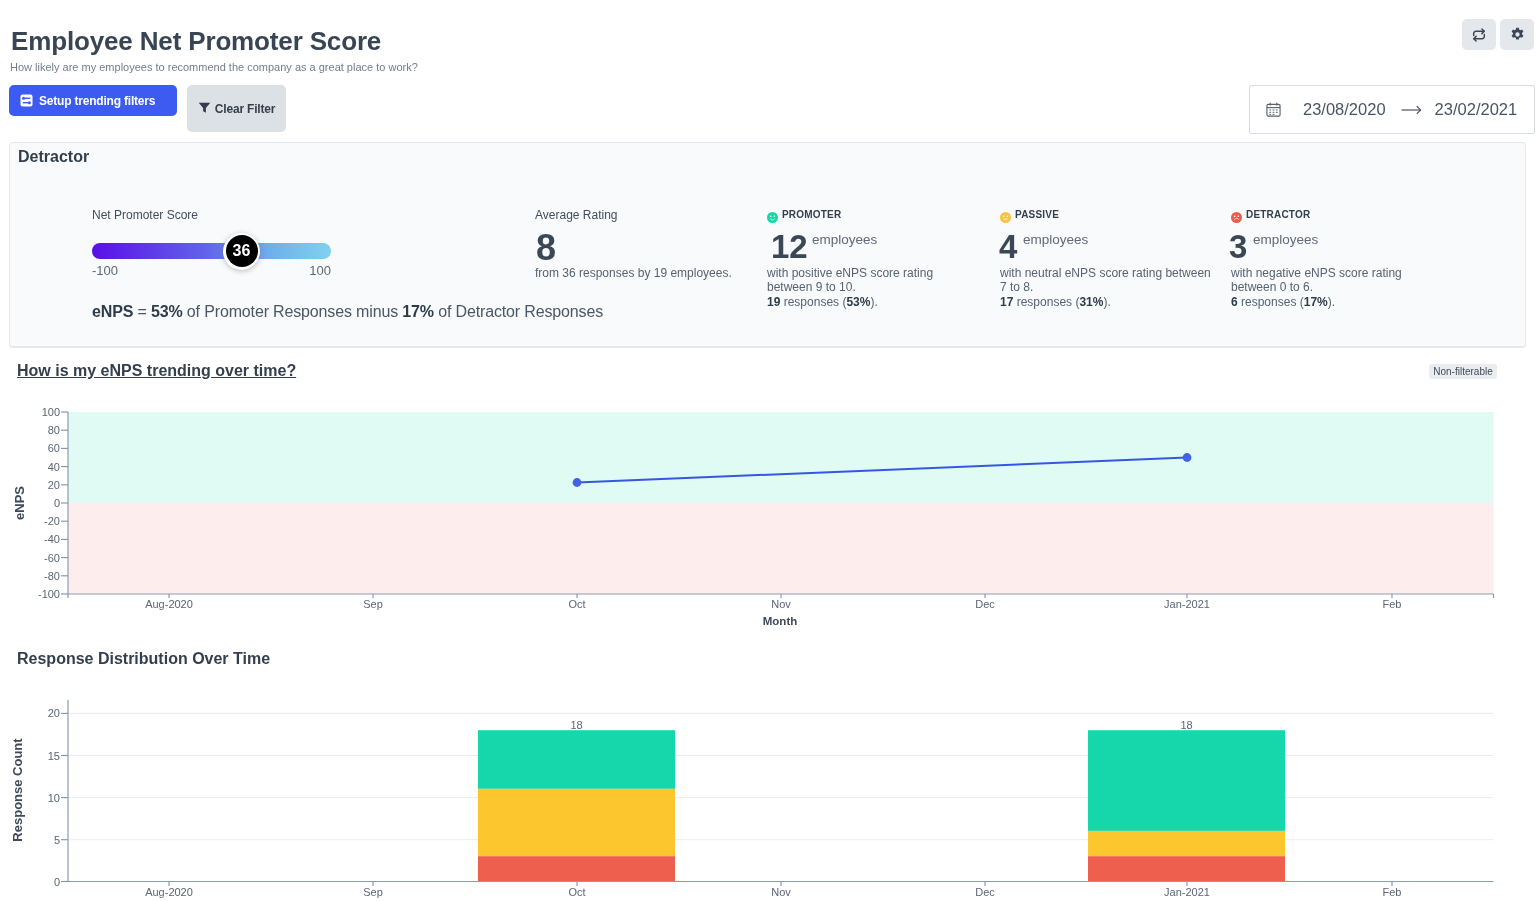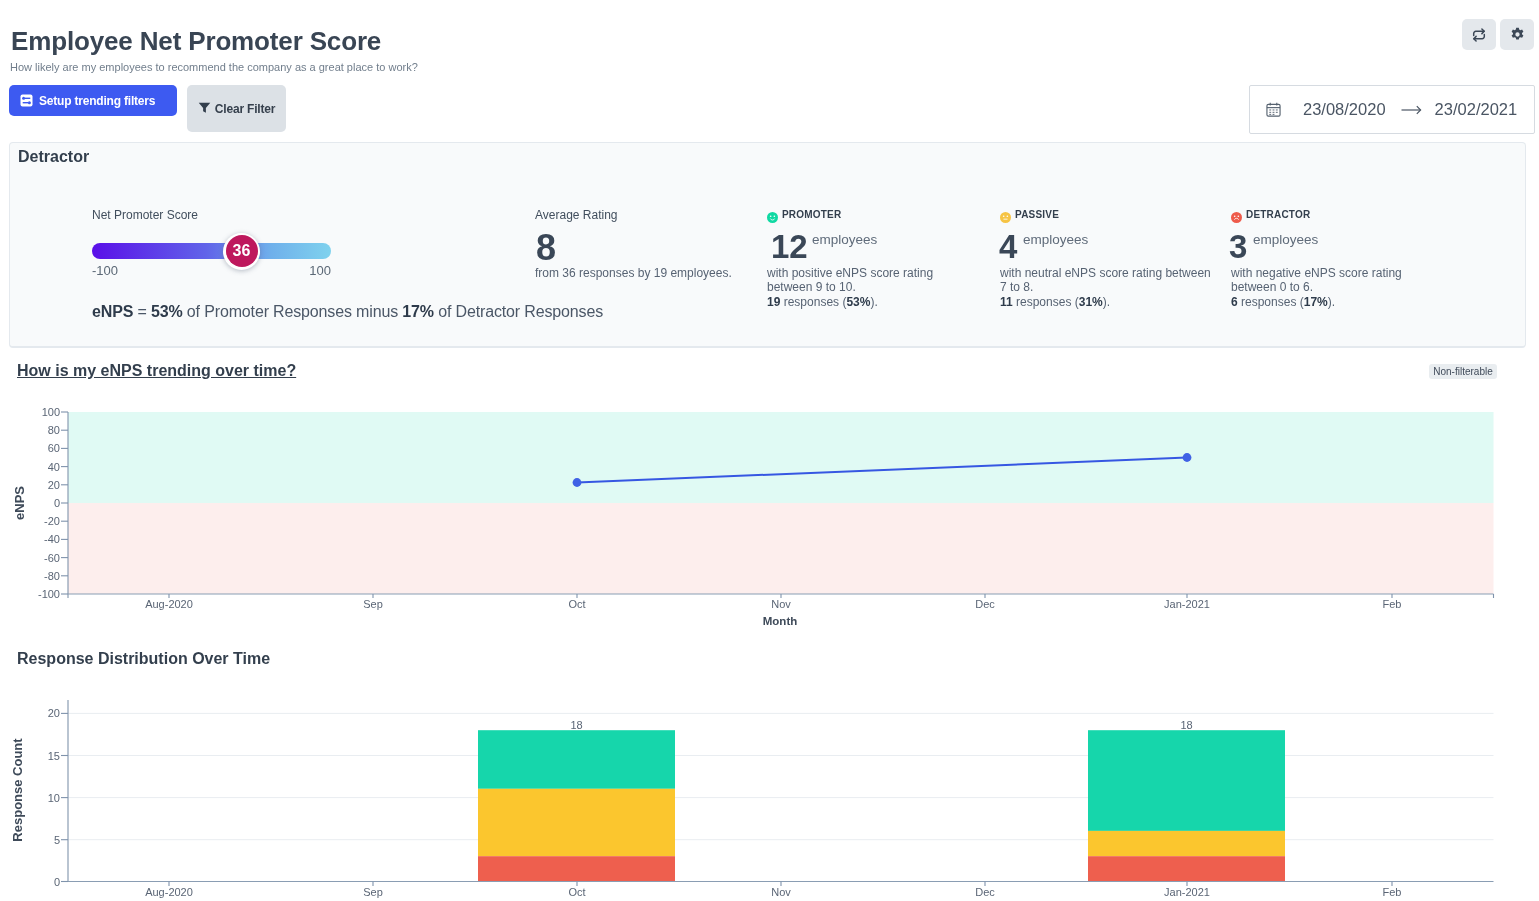--- a/index.html
+++ b/index.html
@@ -74,21 +74,21 @@
     </svg>
     <span style="font-size:16.5px;color:#4a5563;margin-left:13px;">23/02/2021</span>
   </div>
 
   <div class="abs card"></div>
   <div class="abs ov-title">Detractor</div>
 
   <div class="abs lbl" style="left:92px; top:192px;">Net Promoter Score</div>
   <div class="abs" style="left:92px; top:227px; width:239px; height:16px; border-radius:8px; background:linear-gradient(90deg,#5a0fe8,#6164e9 48%,#6fb0eb 75%,#7fd2ee);"></div>
   <div class="abs" style="left:223px; top:216.5px; width:37px; height:37px; border-radius:50%; background:#fff; box-shadow:0 1px 5px rgba(100,110,130,0.45);"></div>
-  <div class="abs" style="left:225.5px; top:219px; width:32px; height:32px; border-radius:50%; background:#be185d; color:#fff; font-size:16px; font-weight:bold; display:flex; align-items:center; justify-content:center;">36</div>
+  <div class="abs" style="left:225.5px; top:219px; width:32px; height:32px; border-radius:50%; background:#000000; color:#fff; font-size:16px; font-weight:bold; display:flex; align-items:center; justify-content:center;">36</div>
   <div class="abs small-gray" style="left:92px; top:247px;">-100</div>
   <div class="abs small-gray" style="left:331px; top:247px; transform:translateX(-100%);">100</div>
   <div class="abs" style="left:92px; top:286.5px; font-size:16px; color:#4b5767; letter-spacing:-0.15px;"><b style="color:#2e3b4b;">eNPS</b> = <b style="color:#2e3b4b;">53%</b> of Promoter Responses minus <b style="color:#2e3b4b;">17%</b> of Detractor Responses</div>
 
   <div class="abs lbl" style="left:535px; top:192px;">Average Rating</div>
   <div class="abs bignum" style="left:536px; top:211px; font-size:36px;">8</div>
   <div class="abs" style="left:535px; top:250px; font-size:12px; color:#576373;">from 36 responses by 19 employees.</div>
 
   <div class="abs" style="left:767px; top:193px;">
     <svg width="11" height="11" viewBox="0 0 12 12">
@@ -107,21 +107,21 @@
     <svg width="11" height="11" viewBox="0 0 12 12">
         <circle cx="6" cy="6" r="6" fill="#f6c445"></circle>
         <circle cx="4" cy="4.6" r="0.9" fill="#fff"></circle>
         <circle cx="8" cy="4.6" r="0.9" fill="#fff"></circle>
         <path d="M3.8 7.8 h4.4" stroke="#fff" stroke-width="0.9" fill="none"></path>
       </svg>
   </div>
   <div class="abs cat-h" style="left:1015px; top:193px;">PASSIVE</div>
   <div class="abs bignum" style="left:999px; top:212px;">4</div>
   <div class="abs" style="left:1023px; top:216px; font-size:13.5px; color:#5f6b7a;">employees</div>
-  <div class="abs desc" style="left:1000px; top:250px;">with neutral eNPS score rating between<br>7 to 8.<br><b style="color:#2e3b4b;">11</b> responses (<b style="color:#2e3b4b;">31%</b>).</div>
+  <div class="abs desc" style="left:1000px; top:250px;">with neutral eNPS score rating between<br>7 to 8.<br><b style="color:#2e3b4b;">17</b> responses (<b style="color:#2e3b4b;">31%</b>).</div>
 
   <div class="abs" style="left:1231px; top:193px;">
     <svg width="11" height="11" viewBox="0 0 12 12">
         <circle cx="6" cy="6" r="6" fill="#ee5b4b"></circle>
         <circle cx="4" cy="4.6" r="0.9" fill="#fff"></circle>
         <circle cx="8" cy="4.6" r="0.9" fill="#fff"></circle>
         <path d="M3.7 8.4 a2.5 2.5 0 0 1 4.6 0" stroke="#fff" stroke-width="0.9" fill="none"></path>
       </svg>
   </div>
   <div class="abs cat-h" style="left:1246px; top:193px;">DETRACTOR</div>

